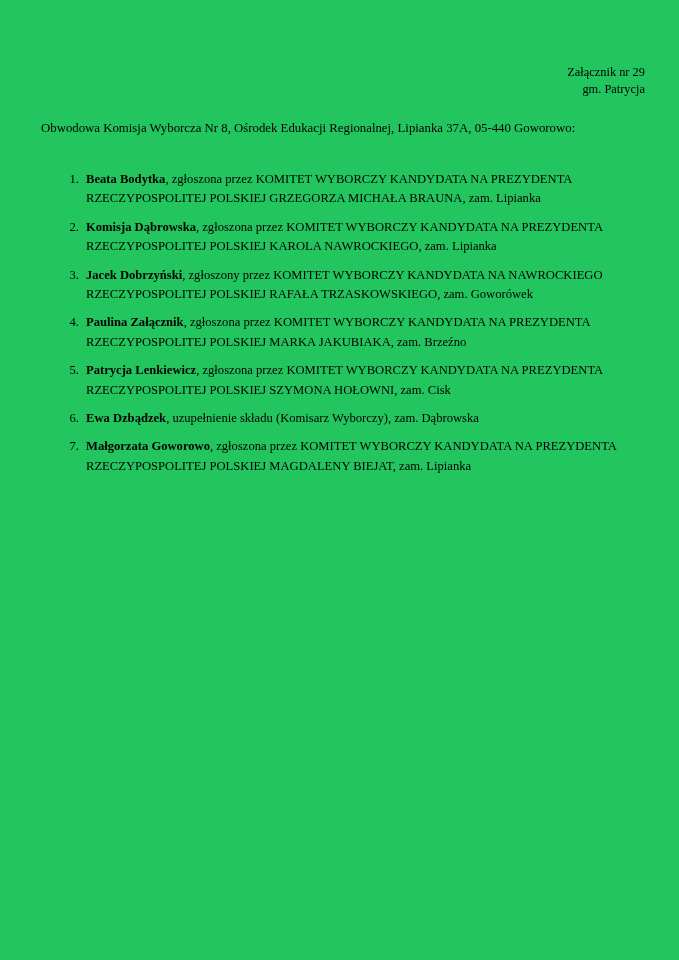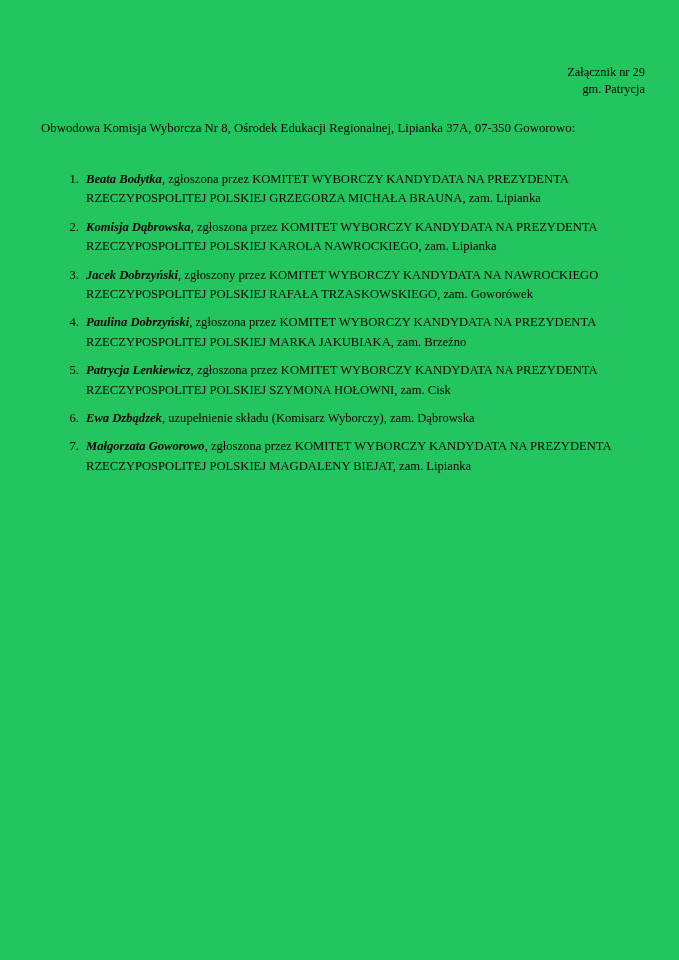--- a/index.html
+++ b/index.html
@@ -69,50 +69,49 @@
   .candidate-item .item-number {
     position: absolute;
     left: 16px;
     top: 0;
     width: 22px;
     text-align: right;
     font-size: 12.6px;
   }
   .candidate-name {
     font-weight: bold;
-    font-style: italic;
   }
   .candidate-detail {
     font-weight: normal;
   }
 </style>
 </head>
 <body>
 
 <div class="page">
 
   <div class="doc-header">
     <span class="hline">Załącznik nr 29</span>
     <span class="hline">gm. Patrycja</span>
   </div>
 
-  <div class="commission-heading">Obwodowa Komisja Wyborcza Nr 8, Ośrodek Edukacji Regionalnej, Lipianka 37A, 07-350 Goworowo:</div>
+  <div class="commission-heading">Obwodowa Komisja Wyborcza Nr 8, Ośrodek Edukacji Regionalnej, Lipianka 37A, 05-440 Goworowo:</div>
 
   <ol class="candidate-list">
     <li class="candidate-item">
       <span class="item-number">1.</span><span class="candidate-name">Beata Bodytka</span><span class="candidate-detail">, zgłoszona przez KOMITET WYBORCZY KANDYDATA NA PREZYDENTA RZECZYPOSPOLITEJ POLSKIEJ GRZEGORZA MICHAŁA BRAUNA, zam. Lipianka</span>
     </li>
     <li class="candidate-item">
       <span class="item-number">2.</span><span class="candidate-name">Komisja Dąbrowska</span><span class="candidate-detail">, zgłoszona przez KOMITET WYBORCZY KANDYDATA NA PREZYDENTA RZECZYPOSPOLITEJ POLSKIEJ KAROLA NAWROCKIEGO, zam. Lipianka</span>
     </li>
     <li class="candidate-item">
       <span class="item-number">3.</span><span class="candidate-name">Jacek Dobrzyński</span><span class="candidate-detail">, zgłoszony przez KOMITET WYBORCZY KANDYDATA NA NAWROCKIEGO RZECZYPOSPOLITEJ POLSKIEJ RAFAŁA TRZASKOWSKIEGO, zam. Goworówek</span>
     </li>
     <li class="candidate-item">
-      <span class="item-number">4.</span><span class="candidate-name">Paulina Dobrzyński</span><span class="candidate-detail">, zgłoszona przez KOMITET WYBORCZY KANDYDATA NA PREZYDENTA RZECZYPOSPOLITEJ POLSKIEJ MARKA JAKUBIAKA, zam. Brzeźno</span>
+      <span class="item-number">4.</span><span class="candidate-name">Paulina Załącznik</span><span class="candidate-detail">, zgłoszona przez KOMITET WYBORCZY KANDYDATA NA PREZYDENTA RZECZYPOSPOLITEJ POLSKIEJ MARKA JAKUBIAKA, zam. Brzeźno</span>
     </li>
     <li class="candidate-item">
       <span class="item-number">5.</span><span class="candidate-name">Patrycja Lenkiewicz</span><span class="candidate-detail">, zgłoszona przez KOMITET WYBORCZY KANDYDATA NA PREZYDENTA RZECZYPOSPOLITEJ POLSKIEJ SZYMONA HOŁOWNI, zam. Cisk</span>
     </li>
     <li class="candidate-item">
       <span class="item-number">6.</span><span class="candidate-name">Ewa Dzbądzek</span><span class="candidate-detail">, uzupełnienie składu (Komisarz Wyborczy), zam. Dąbrowska</span>
     </li>
     <li class="candidate-item">
       <span class="item-number">7.</span><span class="candidate-name">Małgorzata Goworowo</span><span class="candidate-detail">, zgłoszona przez KOMITET WYBORCZY KANDYDATA NA PREZYDENTA RZECZYPOSPOLITEJ POLSKIEJ MAGDALENY BIEJAT, zam. Lipianka</span>
     </li>

